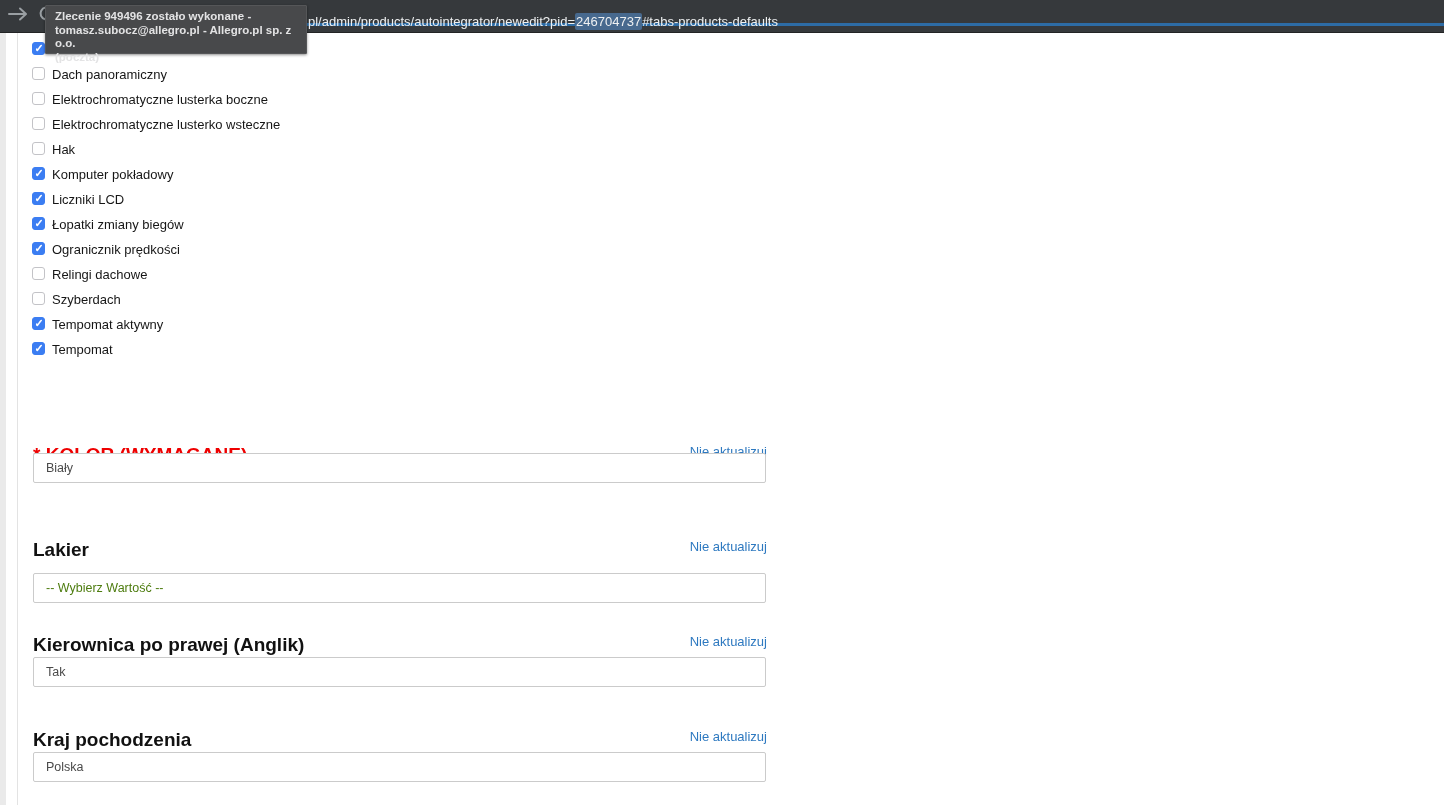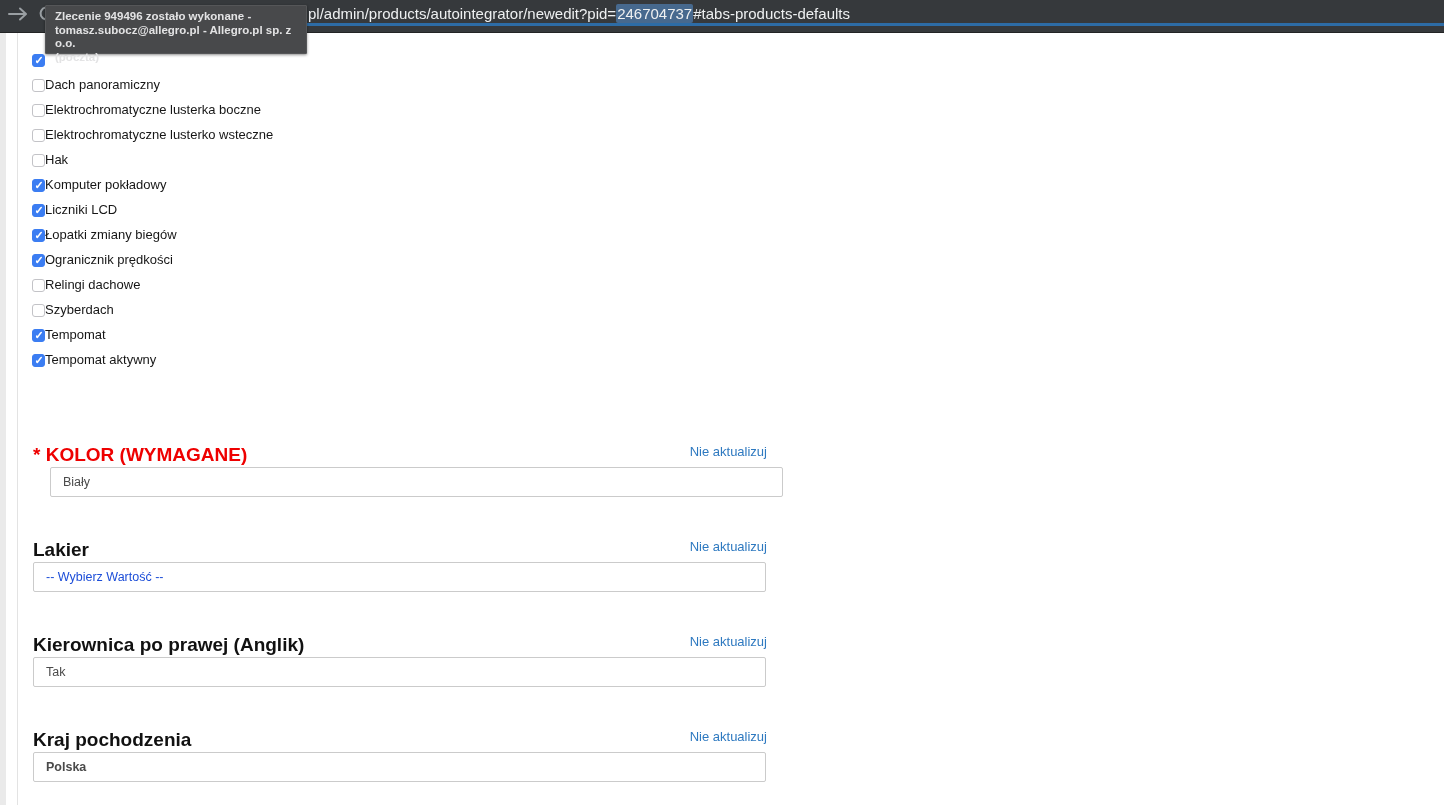--- a/index.html
+++ b/index.html
@@ -9,58 +9,58 @@
 
   
   .topbar { position:absolute; left:0; top:0; width:1444px; height:33px;
             background:#36393c; border-bottom:1px solid #232425; z-index:5; }
   .fwd-icon { position:absolute; left:6px; top:3px; width:24px; height:22px;
               color:#9a9fa3; display:flex; align-items:center; justify-content:center; }
   .reload-icon { position:absolute; left:36px; top:3px; width:20px; height:20px;
                  color:#9a9fa3; display:flex; align-items:center; justify-content:center; }
   .omnibox-underline { position:absolute; left:50px; right:0; top:23px; height:3px;
                        background:#2d6ca6; }
-  .url-text { position:absolute; left:308px; top:4px; height:19px; line-height:19px;
-              font-size:15px; color:#eef0f1; white-space:nowrap; letter-spacing:0; }
+  .url-text { position:absolute; left:308px; top:12px; height:19px; line-height:19px;
+              font-size:13px; color:#eef0f1; white-space:nowrap; letter-spacing:0; }
   .url-sel { background:#47698e; border-radius:2px; padding:1px 1px; }
 
   
   .tooltip { position:absolute; left:45px; top:5px; width:262px; height:49px;
              background:#48494b; border:1px solid #555658; border-radius:1px;
              box-shadow:0 1px 3px rgba(0,0,0,.45);
              padding:4px 8px 4px 9px; z-index:9;
              font-size:11.5px; font-weight:bold; color:#e3e3e4; line-height:13.5px; }
 
   
   .page { position:absolute; left:0; top:33px; width:1444px; height:772px; background:#fff; }
   .left-strip { position:absolute; left:0; top:0; width:6px; height:772px; background:#eaeaea; }
   .left-vline { position:absolute; left:17px; top:0; width:1px; height:772px; background:#e3e3e3; }
 
   
   .checkbox-list { position:absolute; left:32px; top:9px; }
-  .cb-row { height:25px; display:flex; align-items:flex-end; }
+  .cb-row { height:25px; display:flex; align-items:flex-start; gap:7px; }
   .cb { width:13px; height:13px; border:1px solid #c3c3c7; border-radius:3px;
         background:#fff; flex:0 0 13px; position:relative; }
   .cb.checked { background:#3b7df2; border-color:#3b7df2; }
   .cb.checked::after { content:"✓"; position:absolute; left:1.5px; top:-1px;
                        color:#fff; font-size:11px; font-weight:bold; }
   .cb-label { font-size:13px; color:#161616; white-space:nowrap; }
 
   
   .field-group { position:absolute; left:33px; width:734px; }
   .label-row { position:relative; height:16px; }
   .f-label { font-size:19px; font-weight:bold; color:#111; }
   .f-label.required { color:#ee0000; }
   .f-action { position:absolute; right:0; top:0; font-size:13px; color:#2e79c0;
               text-decoration:none; cursor:pointer;padding-left:8px; }
   .f-input { position:absolute; left:0; width:733px; height:30px;
              border:1px solid #cbcbcb; border-radius:2px; background:#fff;
              font-family:"Liberation Sans", sans-serif;
              font-size:12.5px; color:#4a4a4a; padding:0 0 0 12px; outline:none; }
-  .f-input.muted { color:#1d4ed8; }
+  .f-input.muted { color:#4d7c0f;margin-top:11px; }
 </style>
 </head>
 <body>
 
 <div class="stage">
 
   <div class="topbar">
     <div class="fwd-icon">
       <svg width="20" height="14" viewBox="0 0 20 14">
           <path d="M1 7h16M12 1.5L18 7l-6 5.5" fill="none" stroke="currentColor" stroke-width="2" stroke-linecap="round" stroke-linejoin="round"></path>
@@ -126,34 +126,34 @@
       <div class="cb-row">
           <span class="cb"></span>
           <span class="cb-label">Relingi dachowe</span>
         </div>
       <div class="cb-row">
           <span class="cb"></span>
           <span class="cb-label">Szyberdach</span>
         </div>
       <div class="cb-row">
           <span class="cb checked"></span>
-          <span class="cb-label">Tempomat</span>
+          <span class="cb-label">Tempomat aktywny</span>
         </div>
       <div class="cb-row">
           <span class="cb checked"></span>
-          <span class="cb-label">Tempomat aktywny</span>
+          <span class="cb-label">Tempomat</span>
         </div>
     </div>
 
     <div class="field-group" style="top:411px;">
       <div class="label-row">
         <span class="f-label required">* KOLOR (WYMAGANE)</span>
         <a class="f-action">Nie aktualizuj</a>
       </div>
-      <input class="f-input" style="top: 23px; margin-left: 17px;" readonly="" value="Biały">
+      <input class="f-input" style="top: 9px;" readonly="" value="Biały">
     </div>
 
     <div class="field-group" style="top:506px;">
       <div class="label-row">
         <span class="f-label">Lakier</span>
         <a class="f-action">Nie aktualizuj</a>
       </div>
       <input class="f-input muted" style="top: 23px;" readonly="" value="-- Wybierz Wartość --">
     </div>
 
@@ -163,16 +163,16 @@
         <a class="f-action">Nie aktualizuj</a>
       </div>
       <input class="f-input" style="top: 23px;" readonly="" value="Tak">
     </div>
 
     <div class="field-group" style="top:696px;">
       <div class="label-row">
         <span class="f-label">Kraj pochodzenia</span>
         <a class="f-action">Nie aktualizuj</a>
       </div>
-      <input class="f-input" style="top: 23px; font-weight: bold;" readonly="" value="Polska">
+      <input class="f-input" style="top: 23px;" readonly="" value="Polska">
     </div>
   </div>
 </div>
 
 </body></html>

